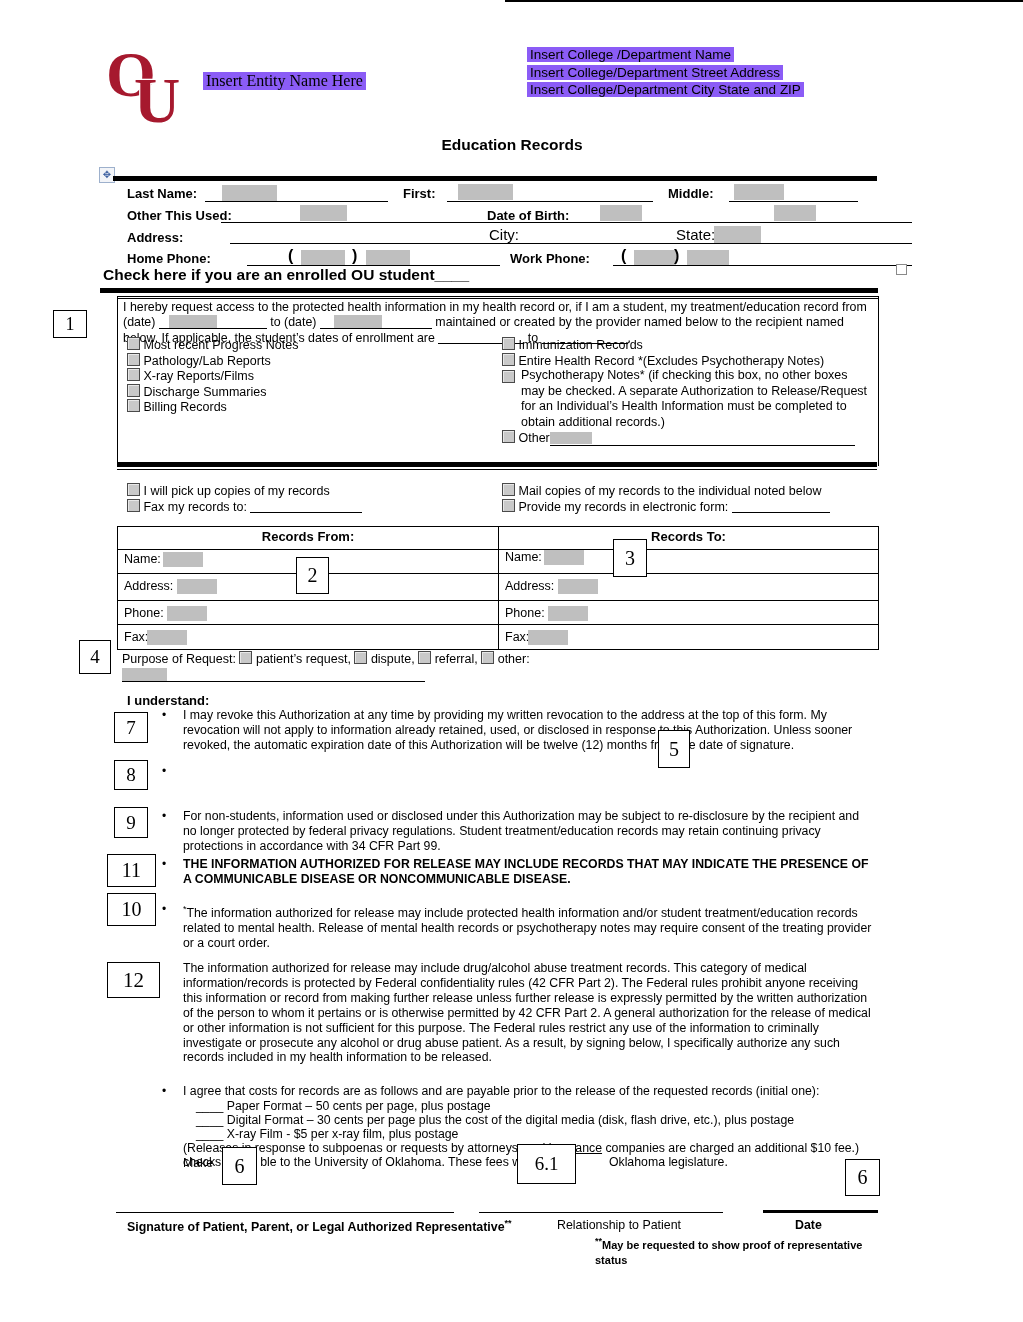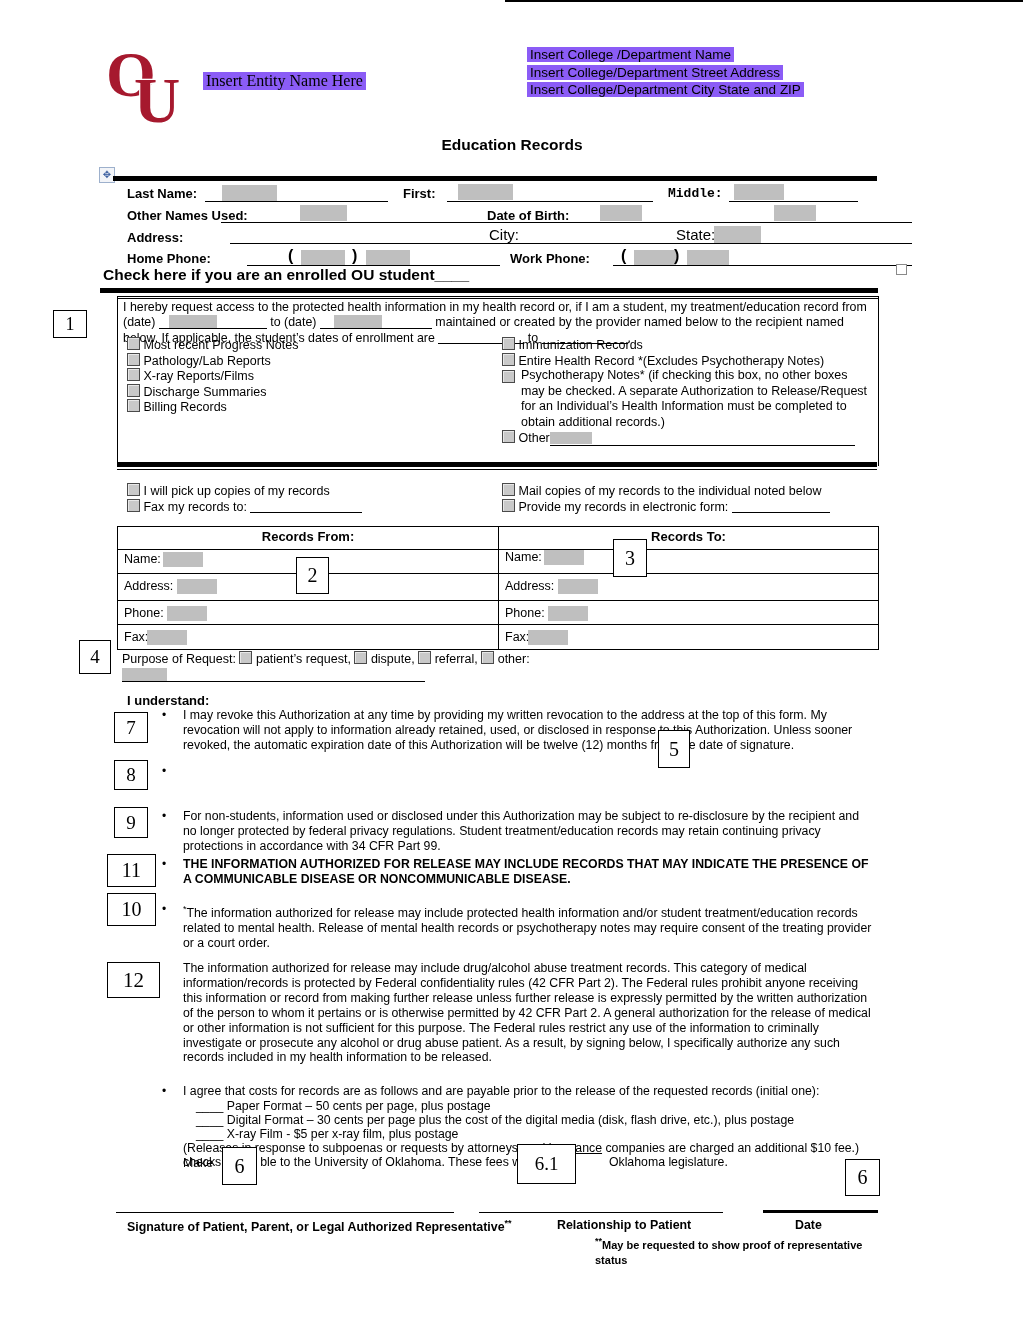--- a/index.html
+++ b/index.html
@@ -55,25 +55,25 @@
   <div class="abs" style="left:99px;top:167px;width:14px;height:14px;border:1px solid #9db0cc;background:#f2f4f8;
        font-size:10px;line-height:13px;text-align:center;color:#3b5fa0;">✥</div>
   <div class="abs bar" style="left:113px;top:176px;width:764px;height:5px;"></div>
 
   <span class="abs lbl" style="left:127px;top:186px;">Last Name:</span>
   <span class="uline" style="left:205px;top:185px;width:183px;height:16px;"></span>
   <span class="phabs" style="left:222px;top:185px;width:55px;height:16px;"></span>
   <span class="abs lbl" style="left:403px;top:186px;">First:</span>
   <span class="uline" style="left:447px;top:185px;width:206px;height:16px;"></span>
   <span class="phabs" style="left:458px;top:184px;width:55px;height:16px;"></span>
-  <span class="abs lbl" style="left:668px;top:186px;font-family:Liberation Mono, monospace;">Middle:</span>
+  <span class="abs lbl" style="left:668px;top:186px;">Middle:</span>
   <span class="uline" style="left:729px;top:185px;width:129px;height:16px;"></span>
   <span class="phabs" style="left:734px;top:184px;width:50px;height:16px;"></span>
 
-  <span class="abs lbl" style="left:127px;top:208px;">Other Names Used:</span>
+  <span class="abs lbl" style="left:127px;top:208px;">Other This Used:</span>
   <span class="uline" style="left:221px;top:206px;width:691px;height:16px;"></span>
   <span class="phabs" style="left:300px;top:205px;width:47px;height:16px;"></span>
   <span class="abs lbl" style="left:487px;top:208px;">Date of Birth:</span>
   <span class="phabs" style="left:600px;top:205px;width:42px;height:16px;"></span>
   <span class="phabs" style="left:774px;top:205px;width:42px;height:16px;"></span>
 
   <span class="abs lbl" style="left:127px;top:230px;">Address:</span>
   <span class="uline" style="left:230px;top:227px;width:682px;height:16px;"></span>
   <span class="abs biglbl" style="left:489px;top:226px;">City:</span>
   <span class="abs biglbl" style="left:676px;top:226px;">State:</span>
@@ -209,21 +209,21 @@
   </div>
   <div class="item" style="left:183px;top:1155px;width:700px;">
     <span>checks</span><span style="display:inline-block;width:39px;"></span><span>ble to the University of Oklahoma.  These fees were</span><span style="display:inline-block;width:70px;"></span><span>Oklahoma legislature.</span>
   </div>
 
   <div class="abs" style="left:116px;top:1211px;width:338px;border-bottom:1px solid #000;height:1px;"></div>
   <div class="abs" style="left:479px;top:1211px;width:244px;border-bottom:1px solid #000;height:1px;"></div>
   <div class="abs" style="left:763px;top:1209px;width:115px;border-bottom:3px solid #000;height:1px;"></div>
 
   <div class="abs" style="left:127px;top:1218px;font-weight:bold;font-size:12.4px;"><span>Signature of Patient, Parent, or Legal Authorized Representative</span><sup>**</sup></div>
-  <div class="abs" style="left:537px;top:1218px;font-weight:bold;font-size:12.4px;padding-left:20px;">Relationship to Patient</div>
+  <div class="abs" style="left:537px;top:1218px;font-weight:normal;font-size:12.4px;padding-left:20px;">Relationship to Patient</div>
   <div class="abs" style="left:795px;top:1218px;font-weight:bold;font-size:12.4px;">Date</div>
 
   <div class="abs" style="left:595px;top:1234px;width:268px;font-weight:bold;font-size:11px;line-height:15px;">
     <sup>**</sup><span>May be requested to show proof of representative</span><br>
     <span>status</span>
   </div>
 
   <div class="callout" style="left:53px;top:310px;width:32px;height:26px;font-size:18px;border-width:1.5px;">1</div>
   <div class="callout" style="left:296px;top:557px;width:31px;height:35px;font-size:20px;border-width:1.5px;">2</div>
   <div class="callout" style="left:613px;top:539px;width:32px;height:36px;font-size:20px;border-width:1.5px;">3</div>

